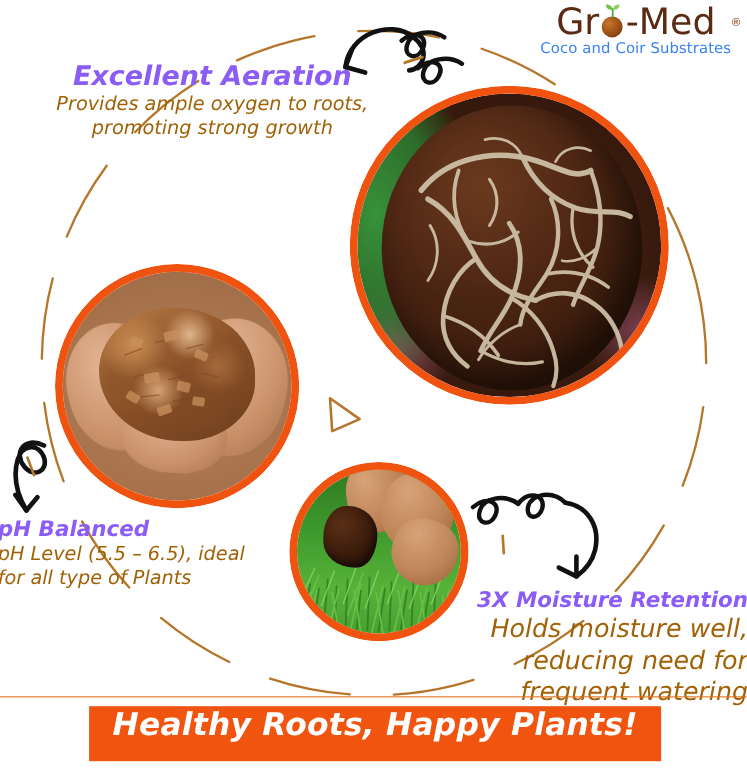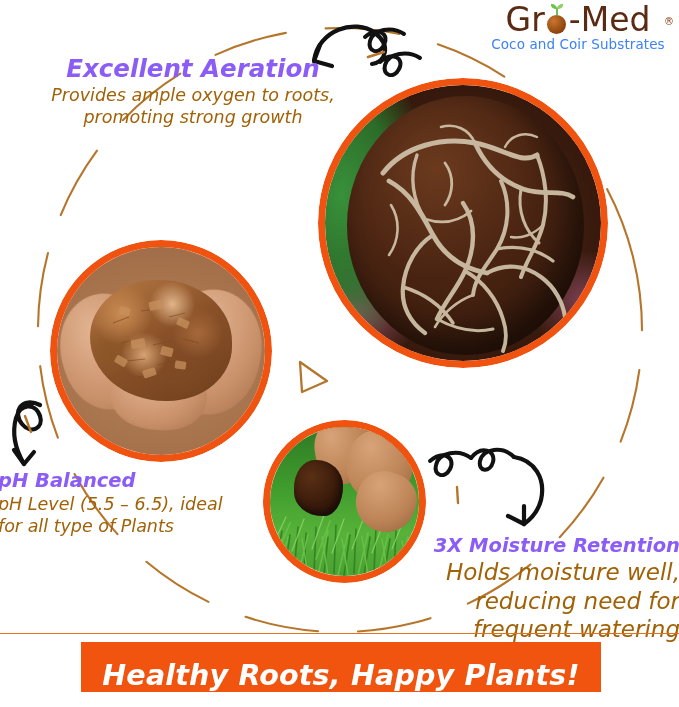--- a/index.html
+++ b/index.html
@@ -202,21 +202,21 @@
     left: 0; top: 633px;
     width: 679px; height: 1.4px;
     background: #E2721F;
   }
   #banner {
     position: absolute;
     left: 81px; top: 642px;
     width: 520px; height: 50px;
     background: #F0540F;
     display: flex;
-    align-items: flex-end;
+    align-items: flex-start;
     justify-content: center;
   }
   #banner .banner-txt {
     font-family: "DejaVu Sans", sans-serif;
     font-weight: bold;
     font-style: italic;
     font-size: 28.5px;
     color: #FFFFFF;
     letter-spacing: 0.2px;
     white-space: nowrap;

